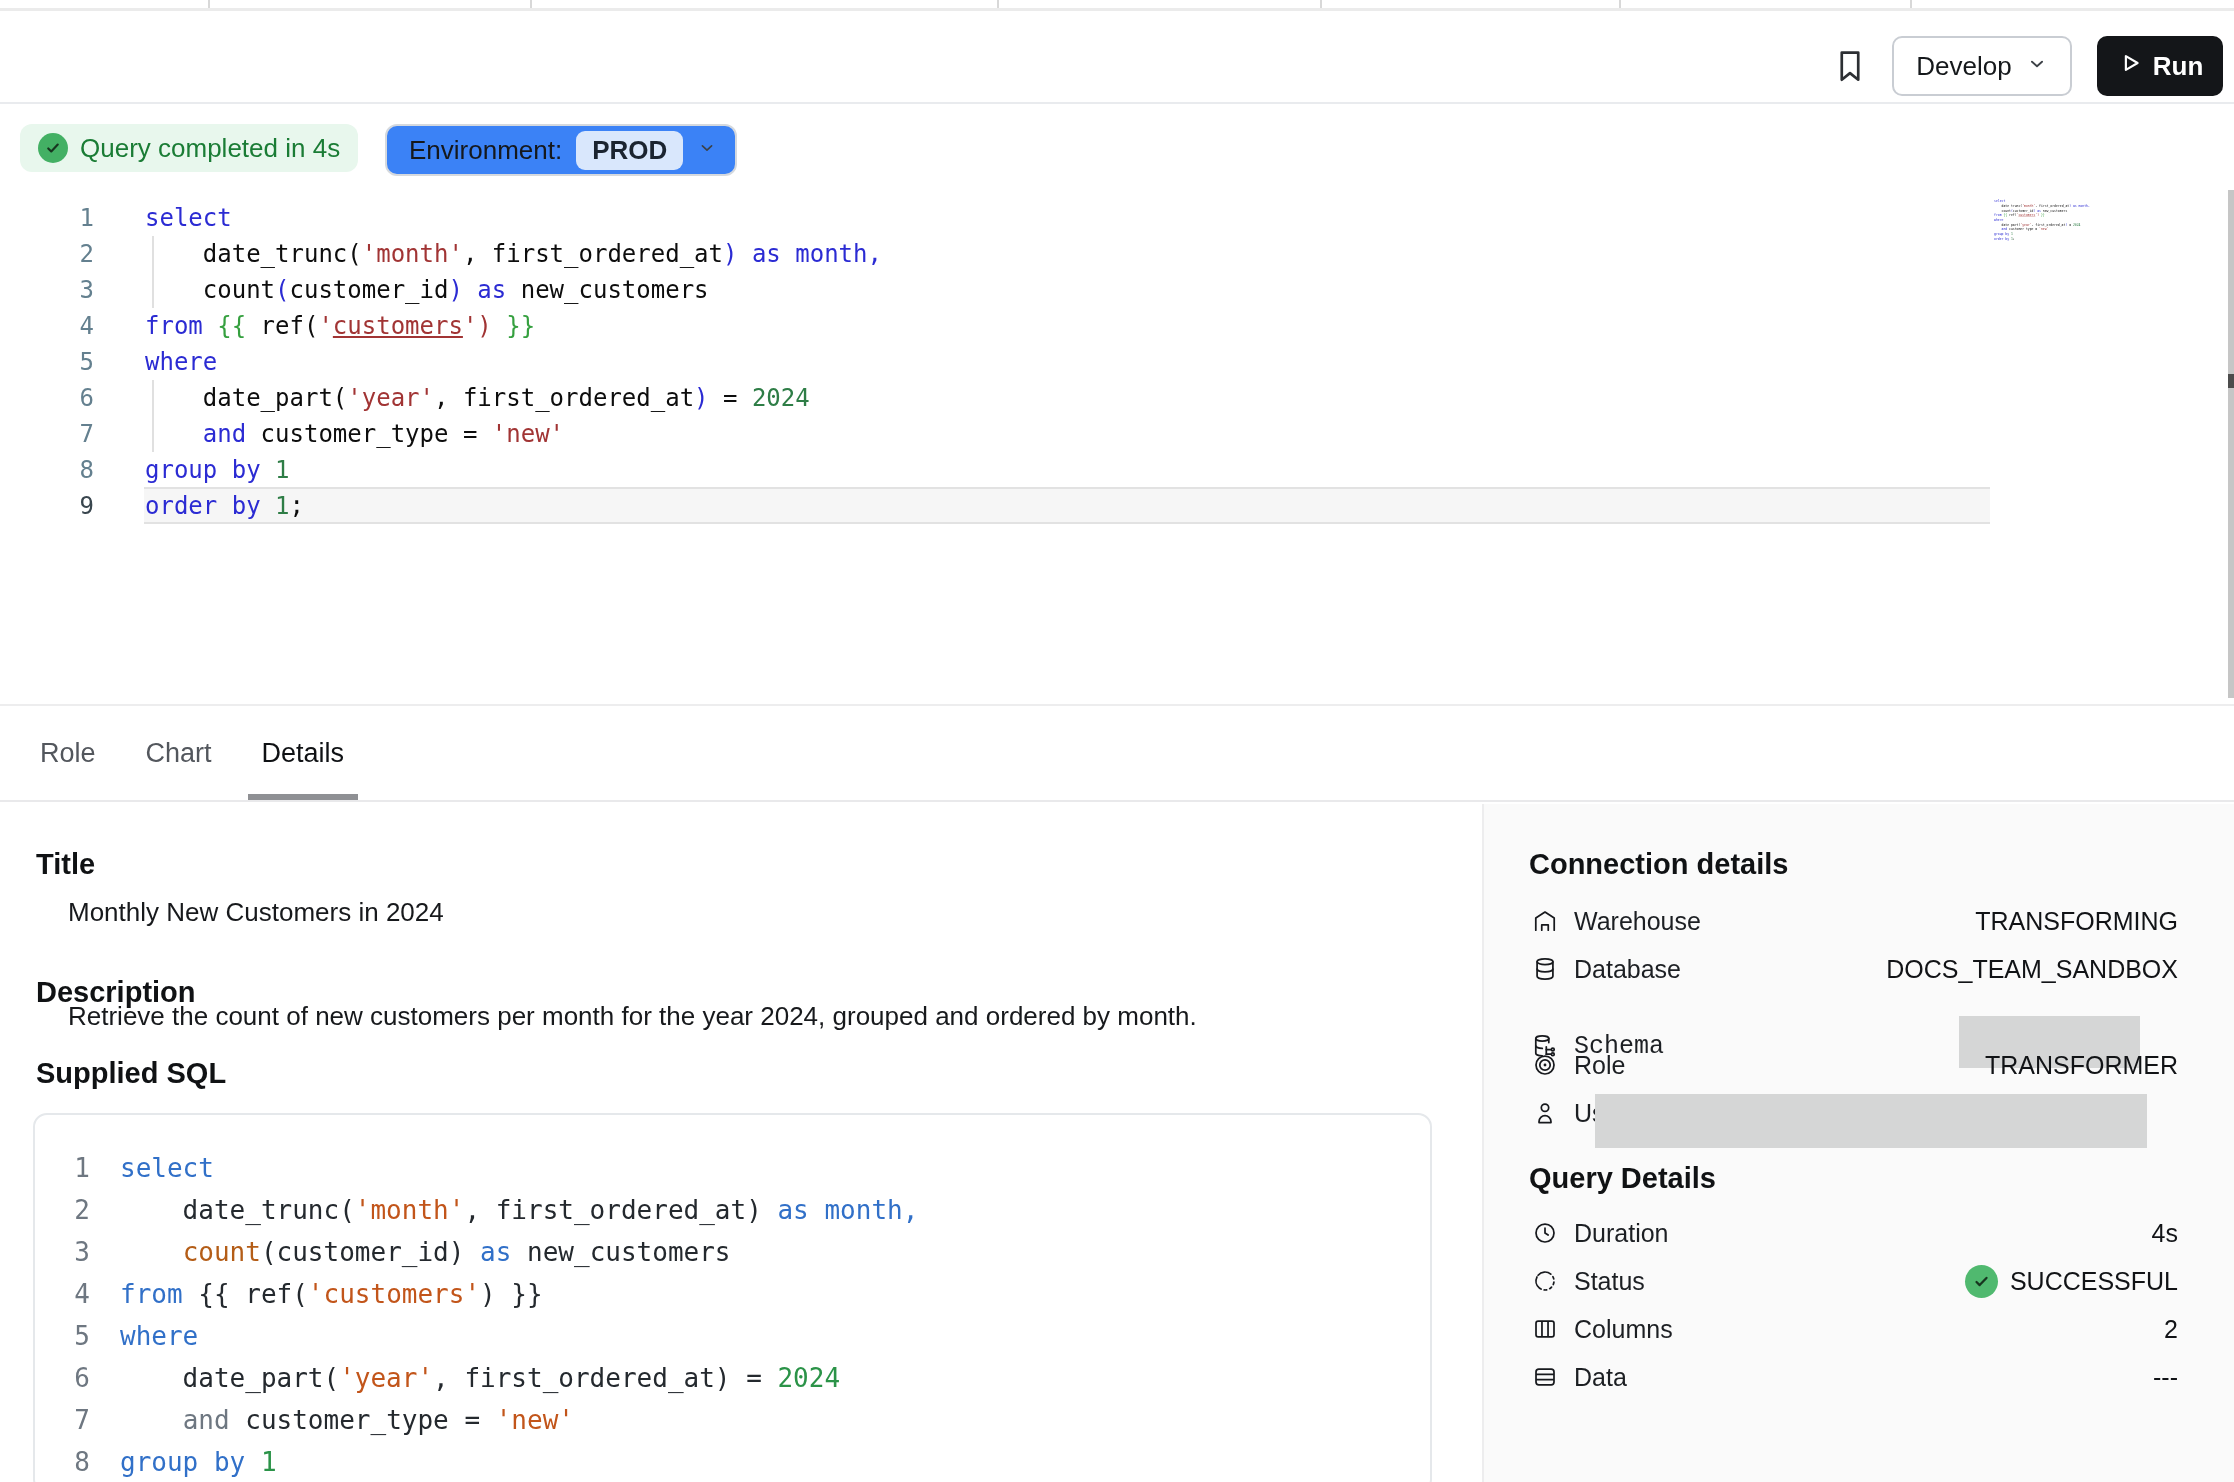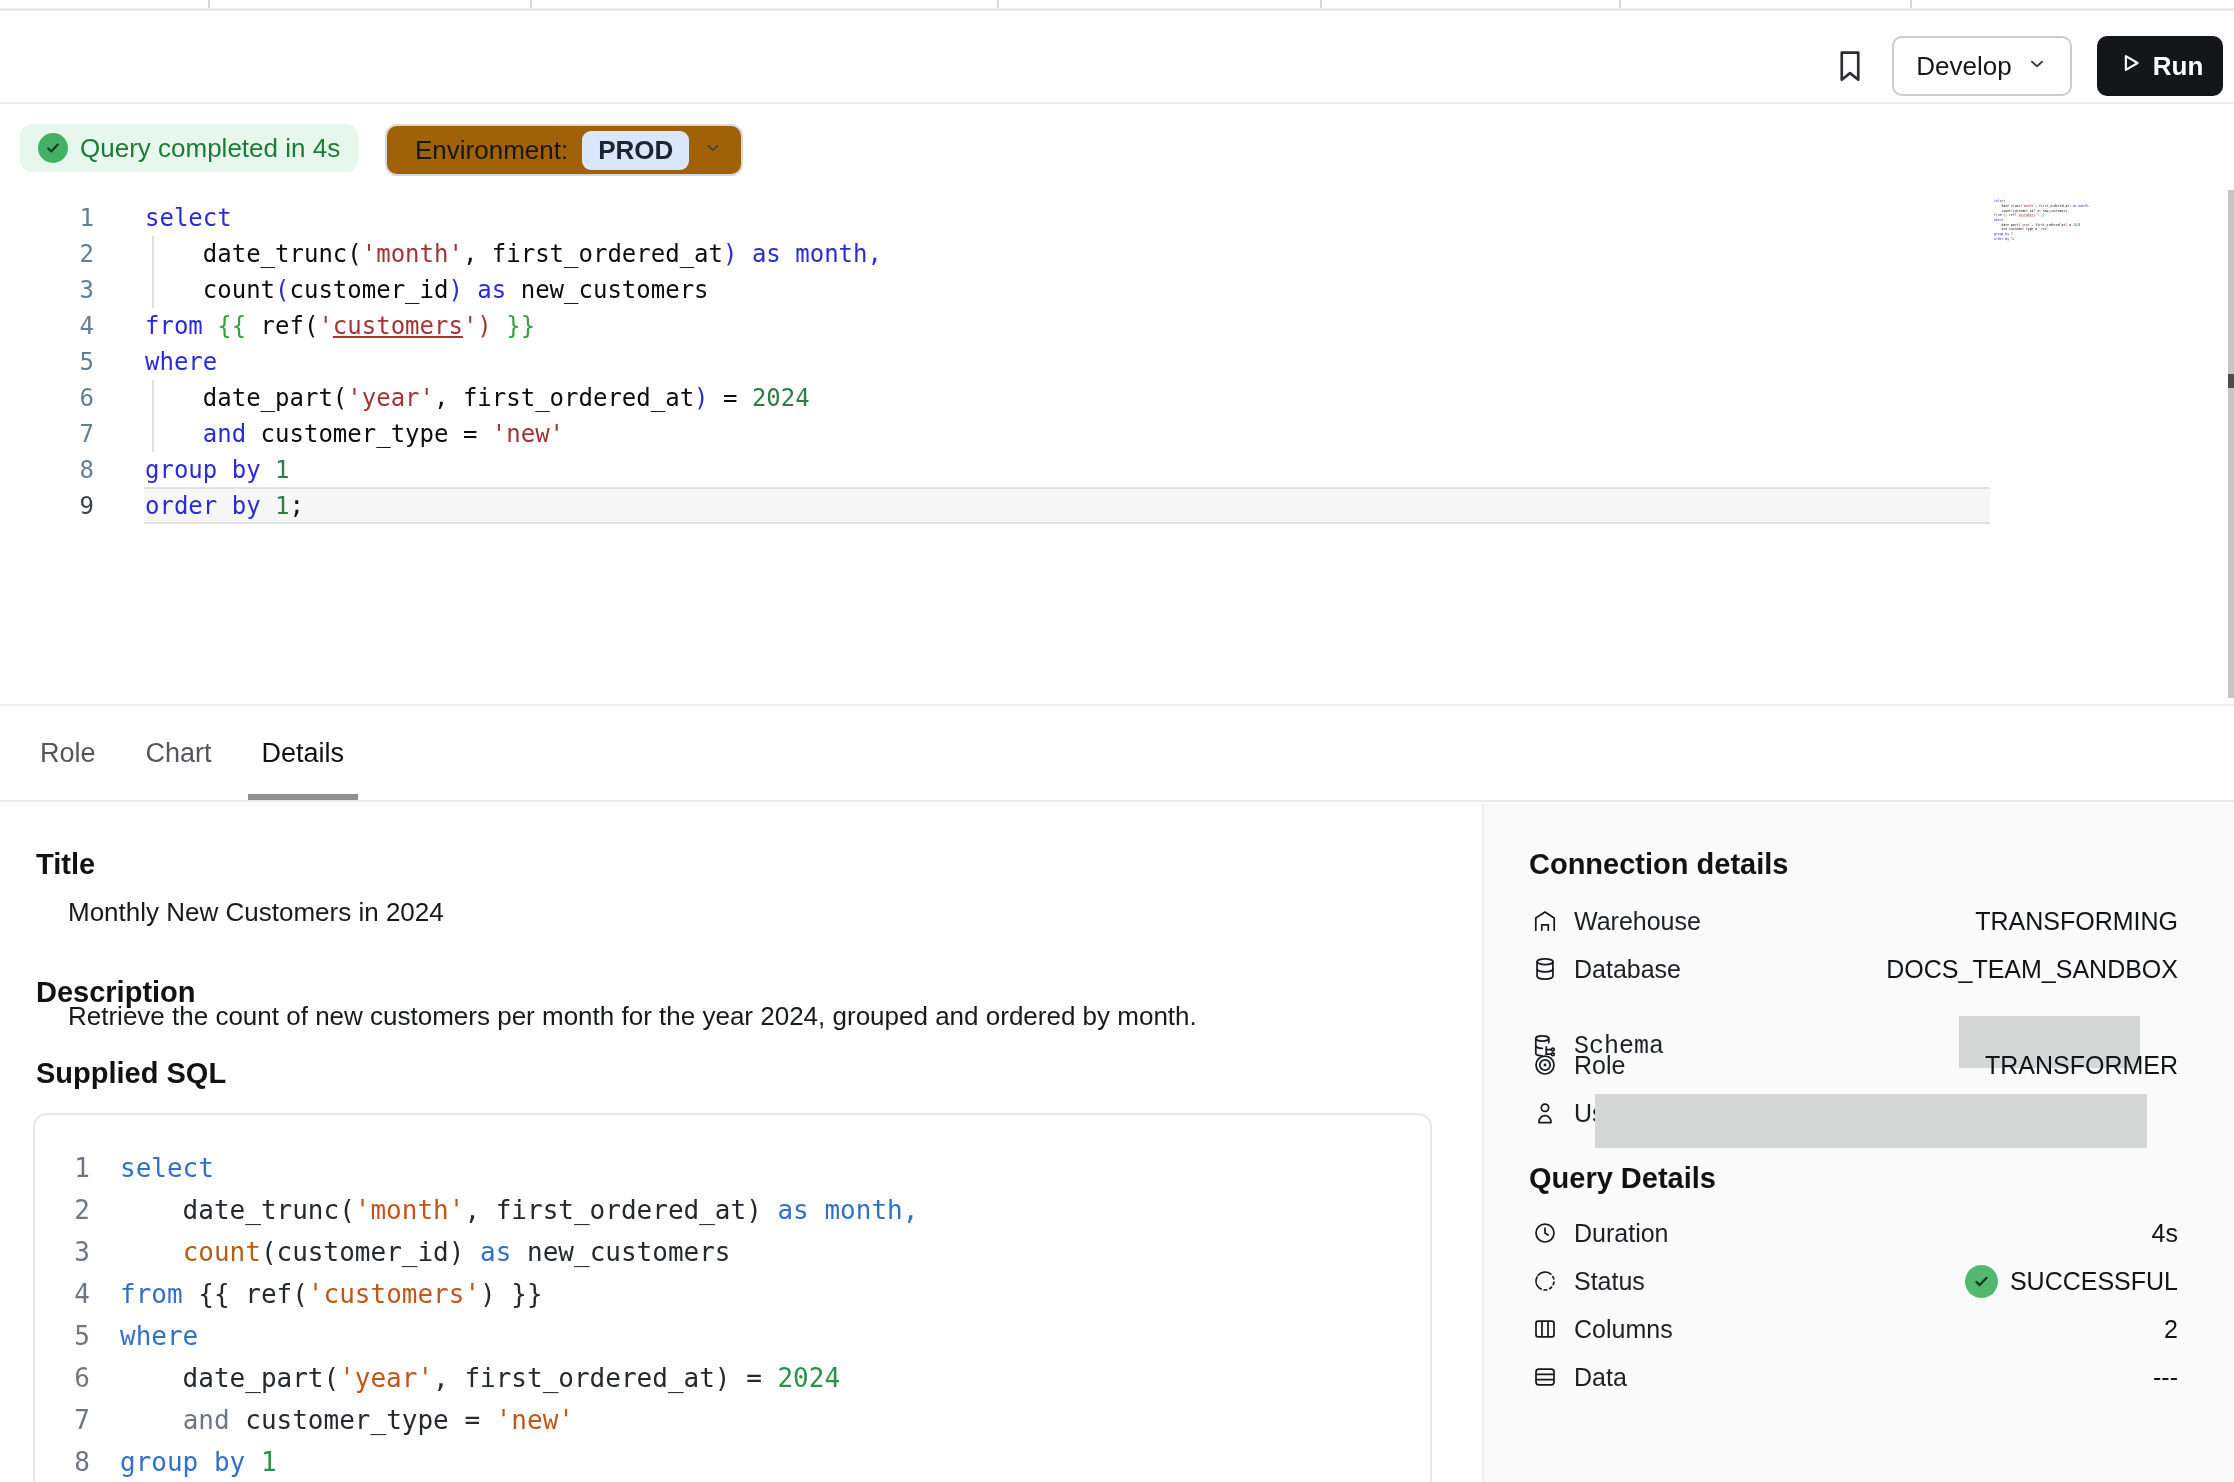--- a/index.html
+++ b/index.html
@@ -17,22 +17,22 @@
                border-radius:10px;display:flex;align-items:center;justify-content:center;gap:14px;
                font-family:inherit;font-size:26px;color:#15181b;cursor:pointer;font-weight:500;}
   .run-btn{position:absolute;left:2097px;top:25px;width:126px;height:60px;background:#141619;border:none;border-radius:10px;
            display:flex;align-items:center;justify-content:center;gap:10px;color:#fff;
            font-family:inherit;font-size:26px;font-weight:600;cursor:pointer;}
 
   
   .query-badge{position:absolute;left:20px;top:124px;height:48px;background:#e8f7ed;border-radius:12px;
                display:flex;align-items:center;gap:12px;padding:0 18px;font-size:26px;font-weight:500;color:#1a7c35;}
   .check-circle{width:30px;height:30px;border-radius:50%;background:#43b064;display:flex;align-items:center;justify-content:center;color:#17351f;}
-  .env-select{position:absolute;left:385px;top:124px;height:48px;border:2px solid #d5d9de;border-radius:12px;background:#a16207;
-              display:flex;align-items:center;gap:14px;padding:0 18px 0 28px;cursor:pointer;}
+  .env-select{position:absolute;left:385px;top:124px;height:48px;border:2px solid #d5d9de;border-radius:12px;background:#3b82f6;
+              display:flex;align-items:center;gap:14px;padding:0 18px 0 22px;cursor:pointer;}
   .env-label{font-size:26px;color:#15181c;}
   .env-pill{background:#d9e7fc;border-radius:9px;padding:4px 16px;font-size:26px;font-weight:600;color:#1b2430;}
   .chev{color:#3c4147;}
 
   
   .editor{position:absolute;left:0;top:190px;width:2234px;height:514px;background:#fff;}
   .ed-gutter{position:absolute;left:0;top:10px;width:94px;}
   .ed-gutter .gl{height:36px;line-height:36px;text-align:right;font-family:"DejaVu Sans Mono",monospace;font-size:24px;color:#64808f;}
   .ed-gutter .gl.active{color:#39464e;}
   .active-band{position:absolute;left:144px;top:297px;width:1846px;height:37px;background:#f6f6f6;

